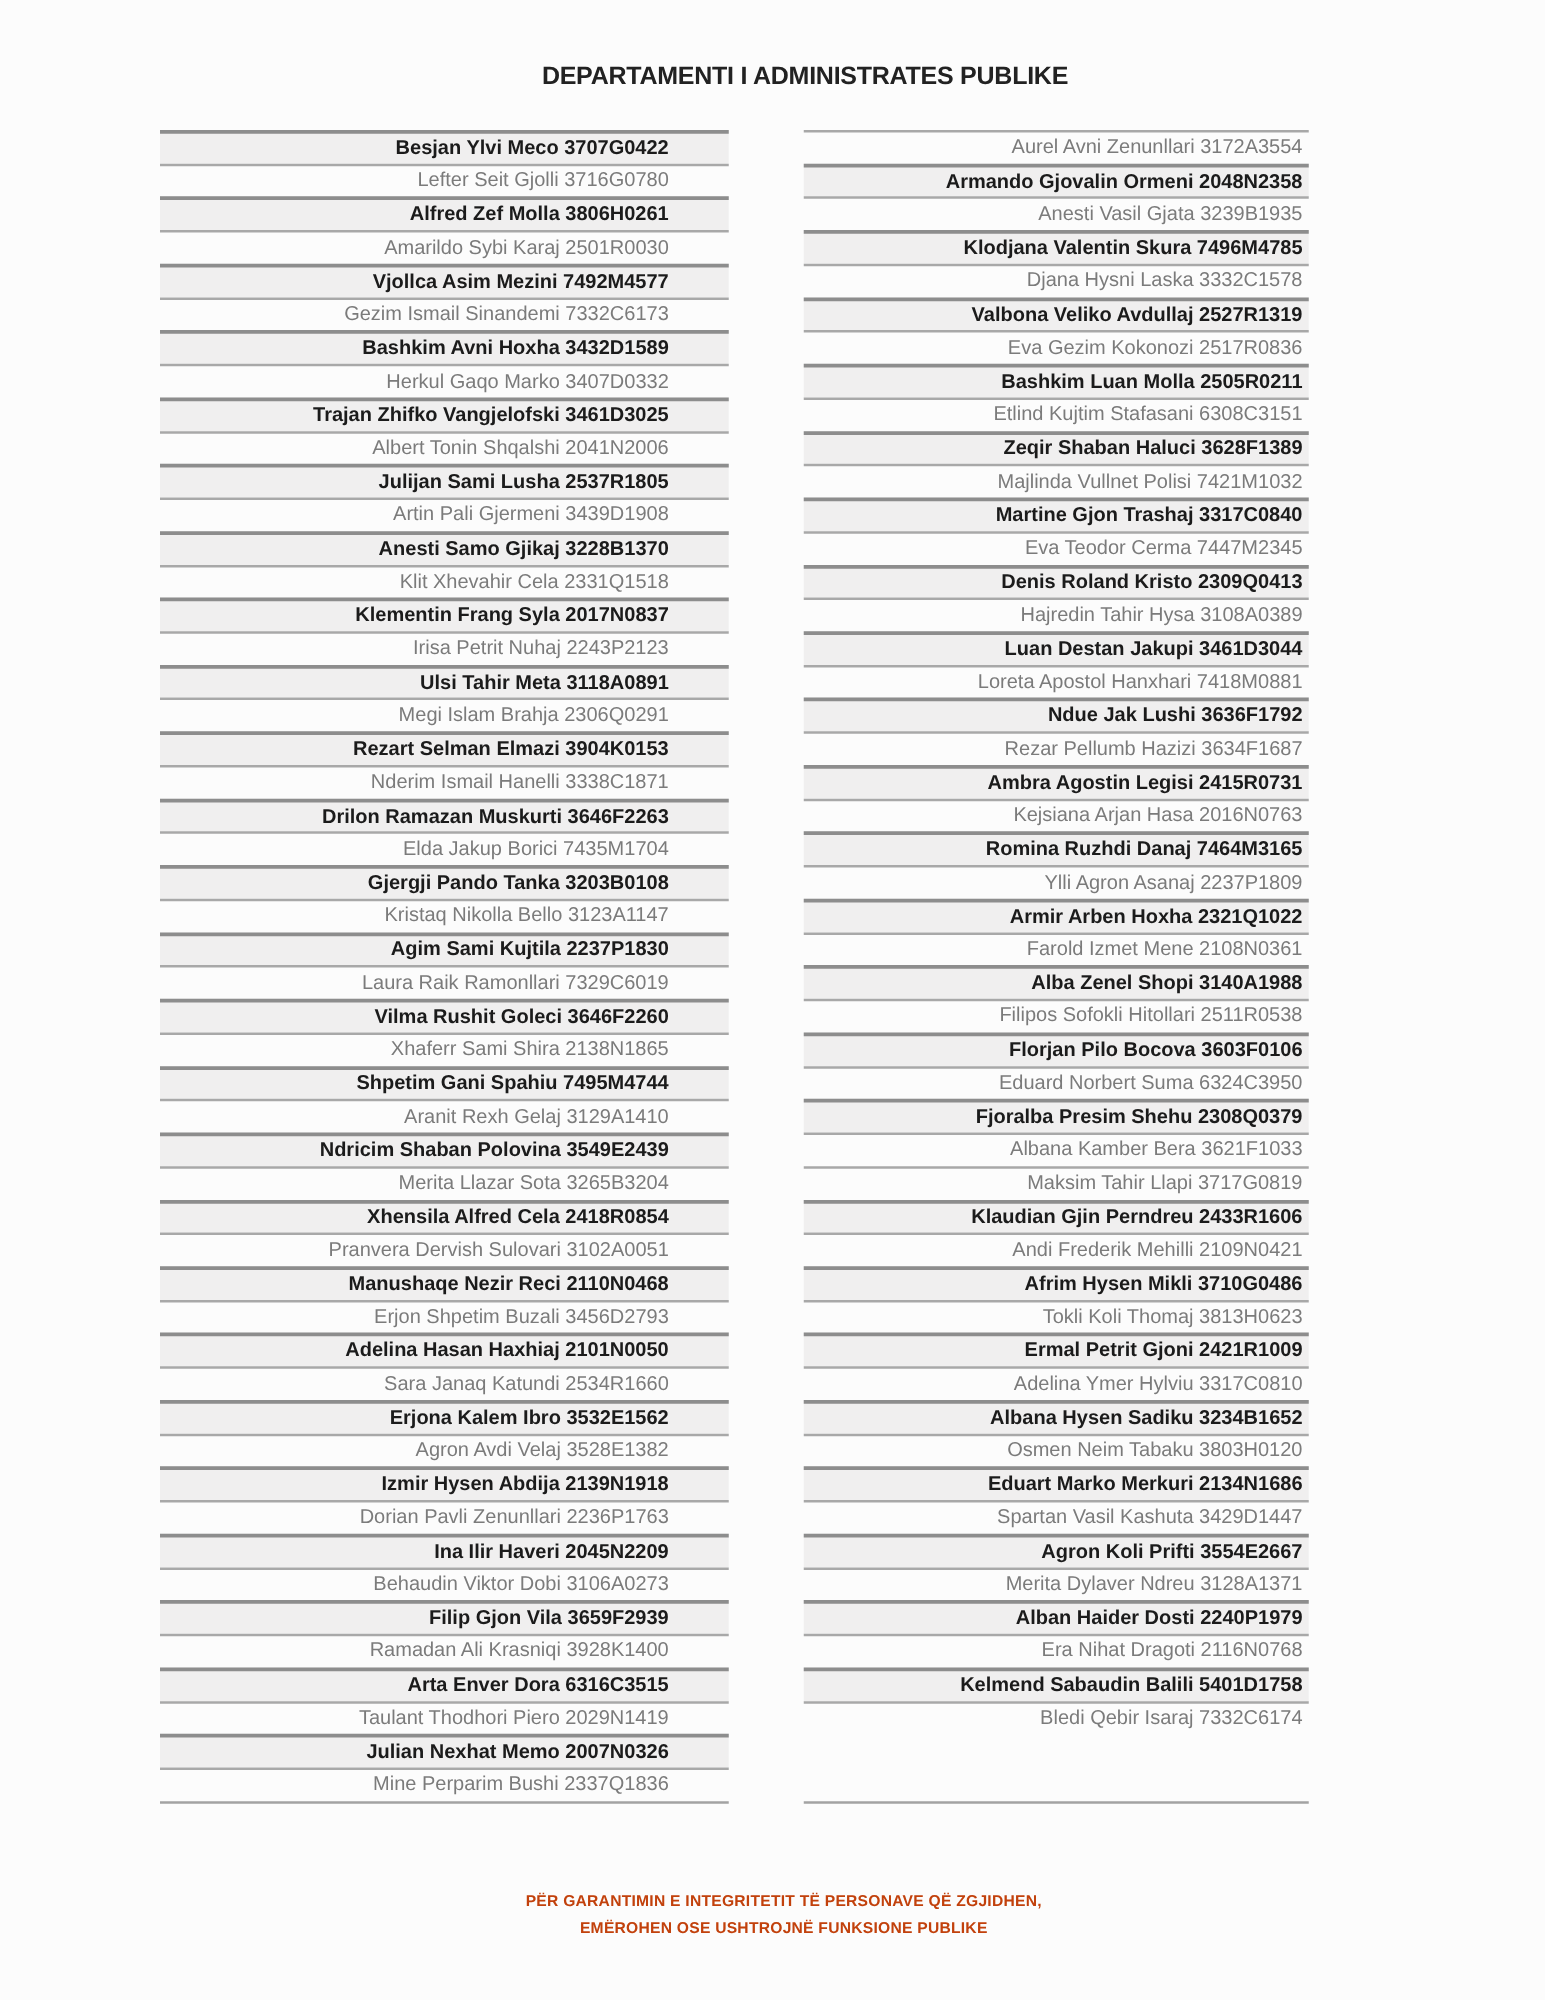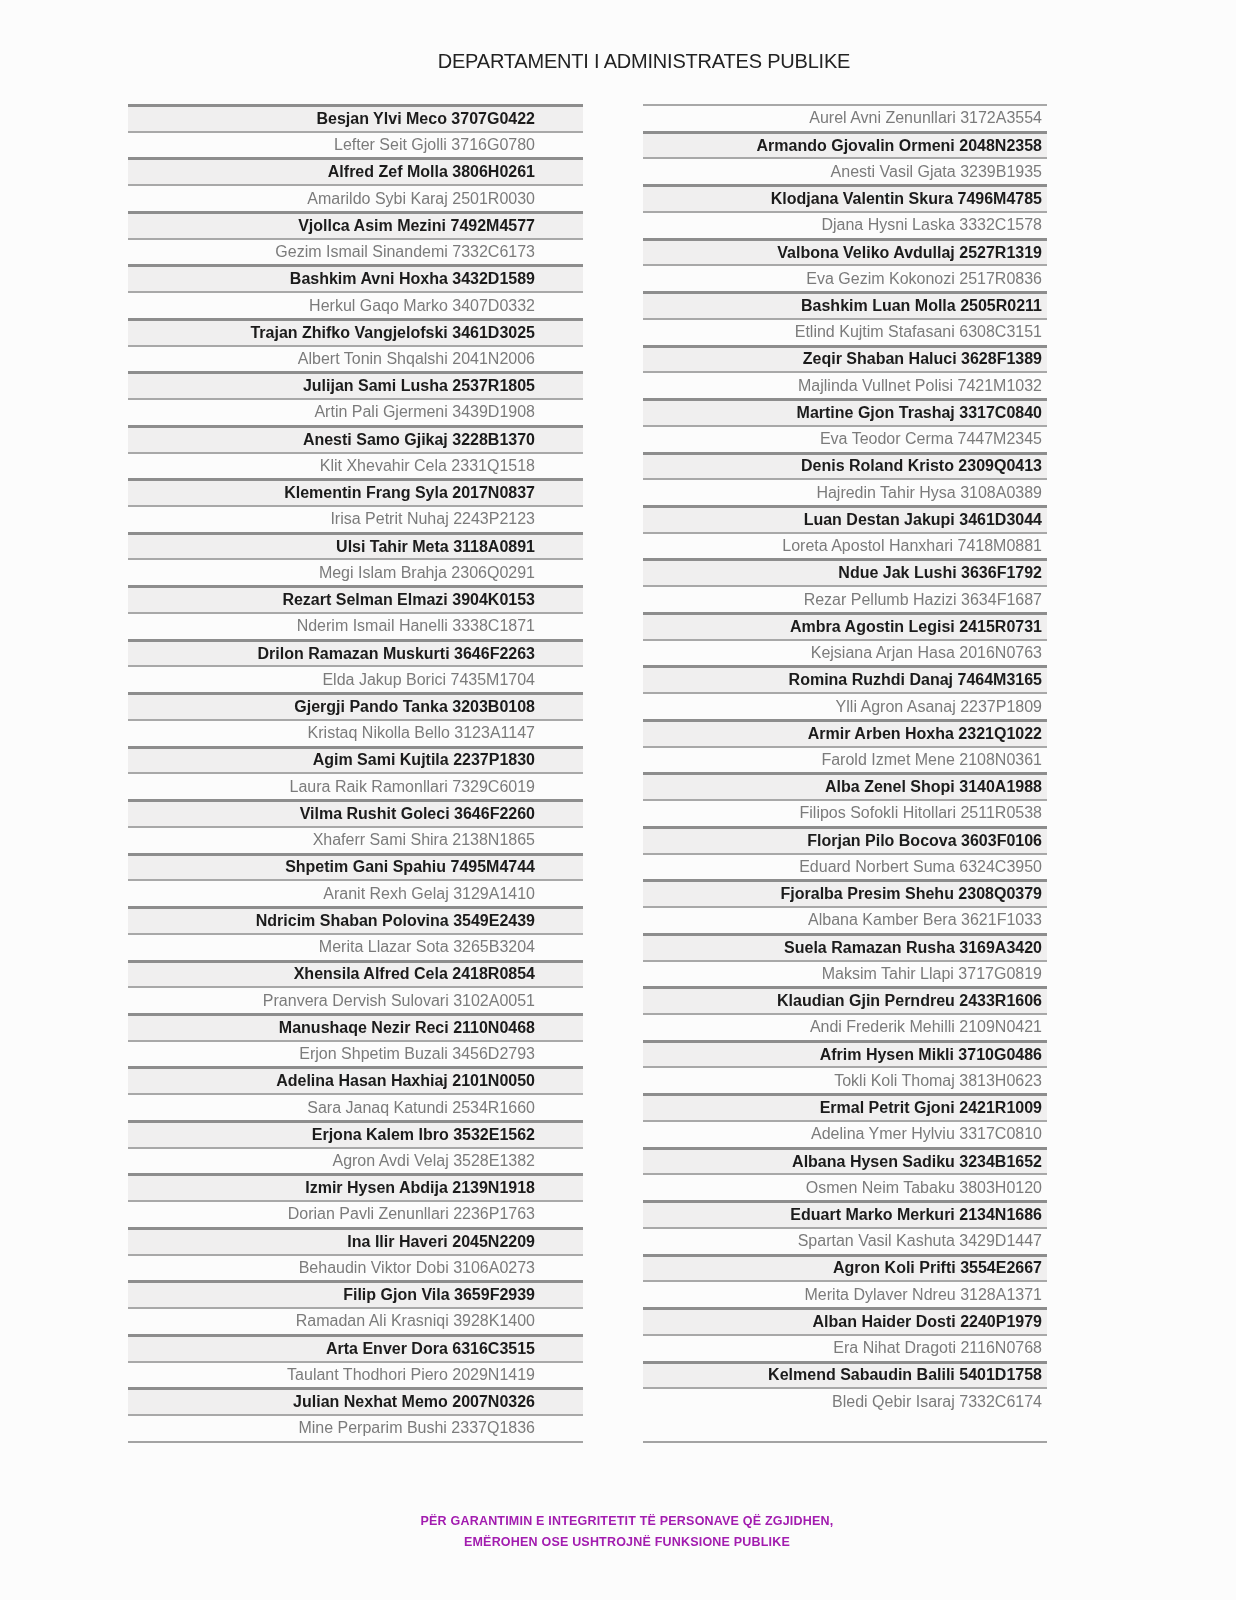--- a/index.html
+++ b/index.html
@@ -16,21 +16,21 @@
     overflow: hidden;
   }
   .title {
     position: absolute;
     top: 50px;
     left: 0;
     right: 0;
     text-align: center;
     padding-left: 52px;
     font-size: 20px;
-    font-weight: 400;
+    font-weight: 700;
     letter-spacing: -0.2px;
     color: #222;
     white-space: nowrap;
   }
   .cols {
     position: absolute;
     top: 104px;
     left: 128px;
     display: flex;
     gap: 60px;
@@ -69,21 +69,21 @@
     position: absolute;
     top: 1511px;
     left: 0;
     right: 0;
     text-align: center;
     padding-left: 18px;
     font-size: 12.5px;
     font-weight: 700;
     letter-spacing: 0.2px;
     line-height: 21px;
-    color: #a21caf;
+    color: #c2410c;
   }
 </style>
 </head>
 <body style="--row-fill: #f0efef; --row-border: #8d8d8d; --text-bold: #1b1b1b; --text-light: #7b7b7b;">
 
 <div class="page">
   <div class="title">DEPARTAMENTI I ADMINISTRATES PUBLIKE</div>
 
   <div class="cols">
     <div class="col col-left" id="col-left">
@@ -163,21 +163,20 @@
         <div class="row row-strong">Romina Ruzhdi Danaj 7464M3165</div>
         <div class="row row-faint">Ylli Agron Asanaj 2237P1809</div>
         <div class="row row-strong">Armir Arben Hoxha 2321Q1022</div>
         <div class="row row-faint">Farold Izmet Mene 2108N0361</div>
         <div class="row row-strong">Alba Zenel Shopi 3140A1988</div>
         <div class="row row-faint">Filipos Sofokli Hitollari 2511R0538</div>
         <div class="row row-strong">Florjan Pilo Bocova 3603F0106</div>
         <div class="row row-faint">Eduard Norbert Suma 6324C3950</div>
         <div class="row row-strong">Fjoralba Presim Shehu 2308Q0379</div>
         <div class="row row-faint">Albana Kamber Bera 3621F1033</div>
-        <div class="row row-strong">Suela Ramazan Rusha 3169A3420</div>
         <div class="row row-faint">Maksim Tahir Llapi 3717G0819</div>
         <div class="row row-strong">Klaudian Gjin Perndreu 2433R1606</div>
         <div class="row row-faint">Andi Frederik Mehilli 2109N0421</div>
         <div class="row row-strong">Afrim Hysen Mikli 3710G0486</div>
         <div class="row row-faint">Tokli Koli Thomaj 3813H0623</div>
         <div class="row row-strong">Ermal Petrit Gjoni 2421R1009</div>
         <div class="row row-faint">Adelina Ymer Hylviu 3317C0810</div>
         <div class="row row-strong">Albana Hysen Sadiku 3234B1652</div>
         <div class="row row-faint">Osmen Neim Tabaku 3803H0120</div>
         <div class="row row-strong">Eduart Marko Merkuri 2134N1686</div>

